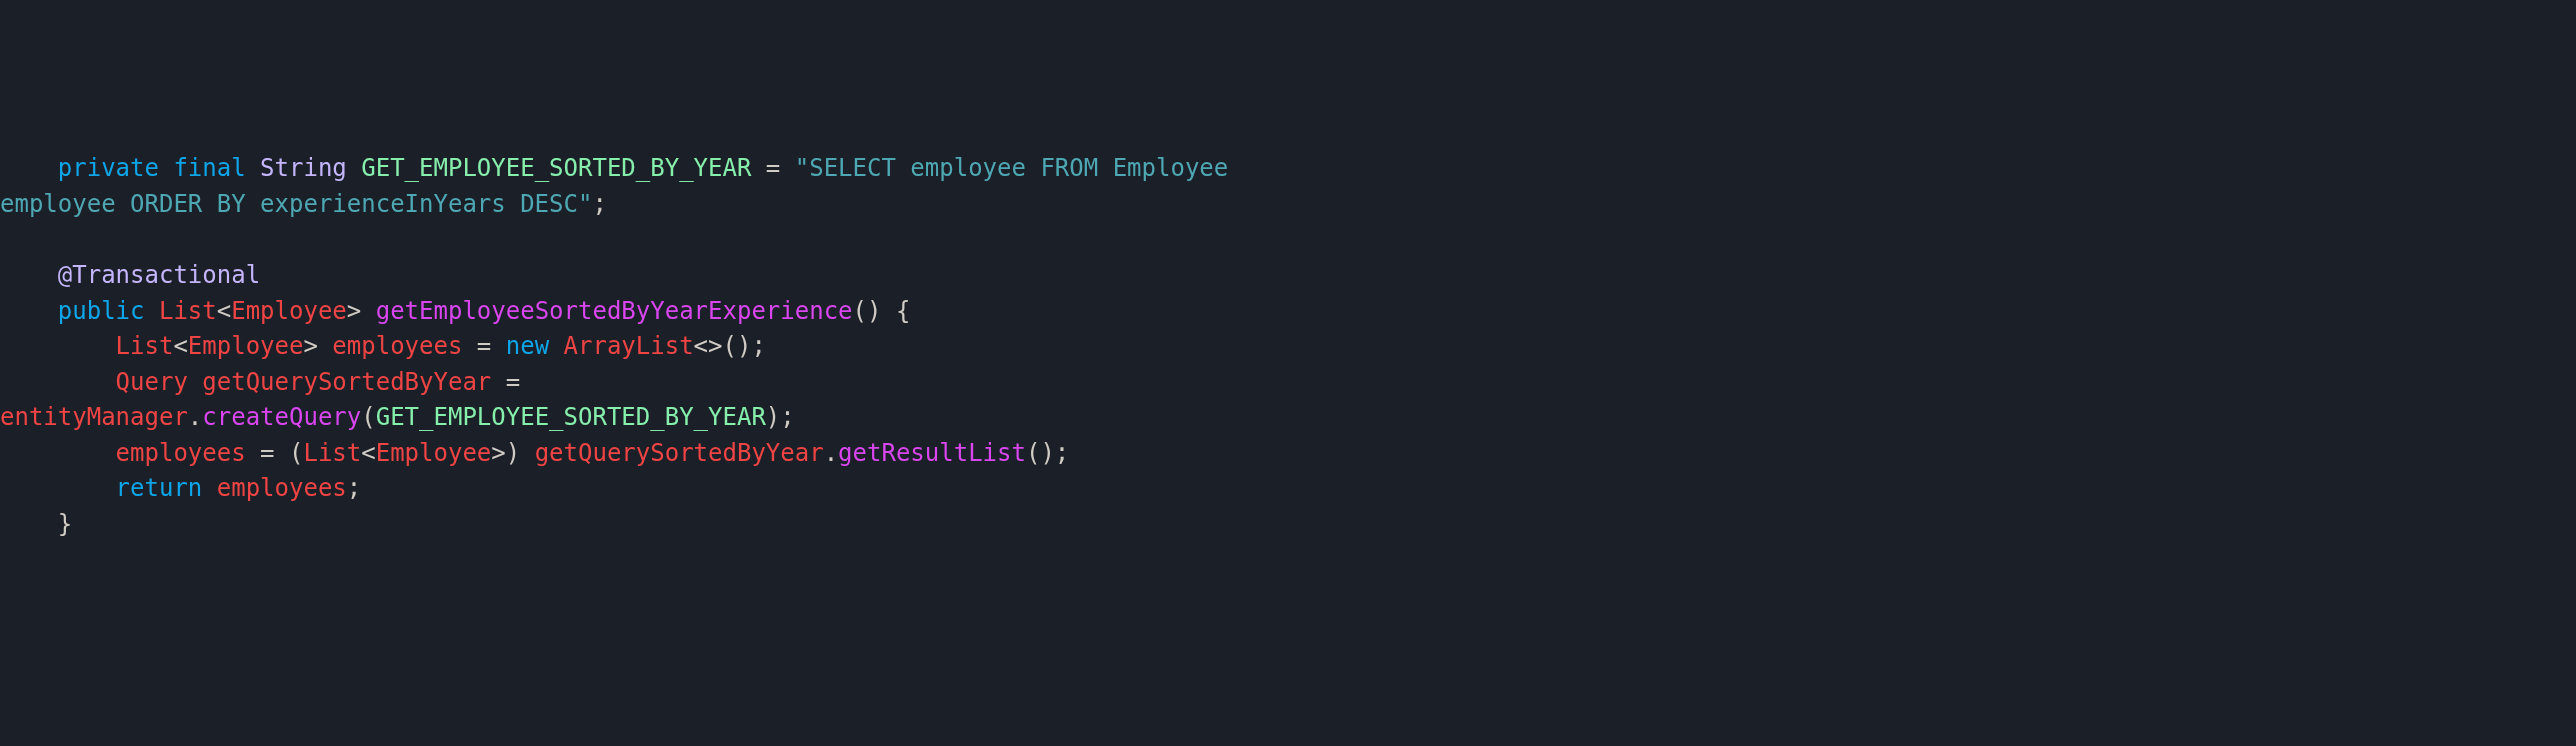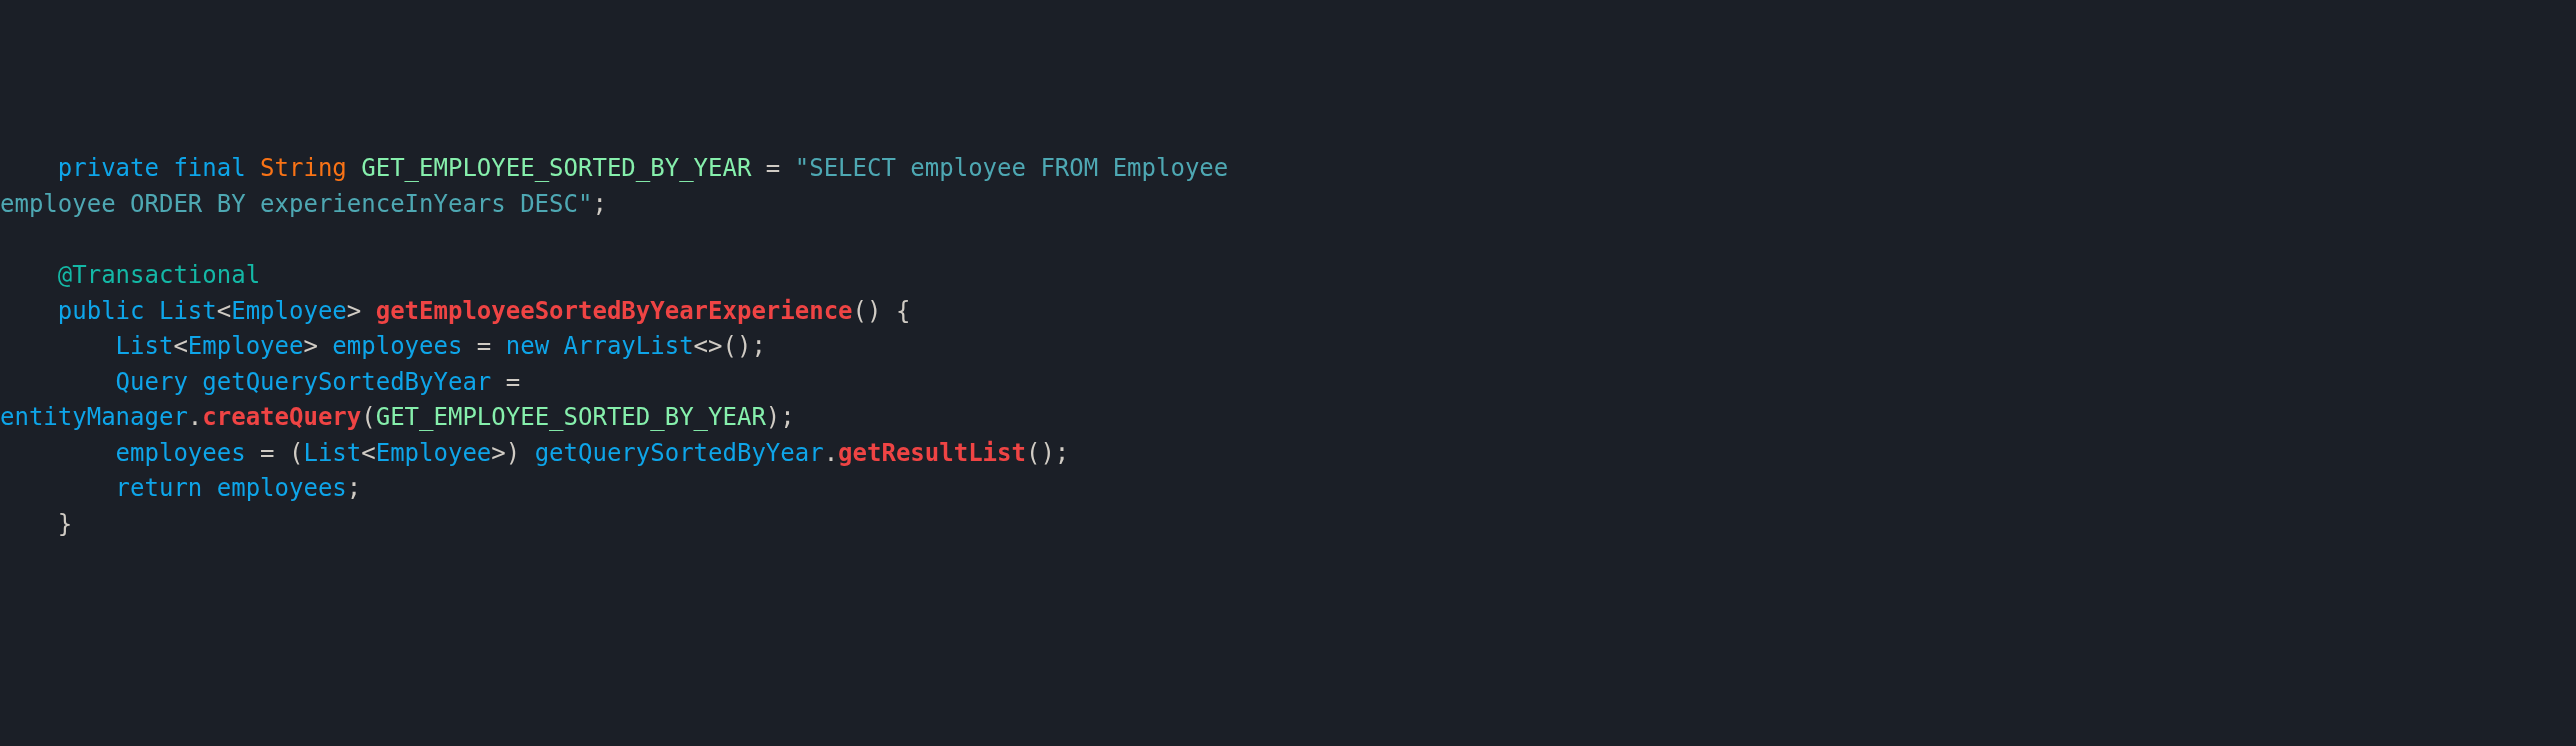--- a/index.html
+++ b/index.html
@@ -9,25 +9,25 @@
     font-size: 24px;
     line-height: 1.48;
     color: #d0cbc4;
     padding: 9.4px 0 19px 0;
     white-space: pre;
     overflow: hidden;
   }
   .code-block { display: block; }
   .line { display: block; }
   .keyword { color: #0ea5e9; }
-  .type { color: #f97316; }
-  .annotation { color: #14b8a6; }
+  .type { color: #c4b5fd; }
+  .annotation { color: #c4b5fd; }
   .string { color: #4ea8b3; }
-  .identifier { color: #0ea5e9; }
-  .method { color: #ef4444; font-weight: bold; }
+  .identifier { color: #ef4444; }
+  .method { color: #d946ef; }
   .constant { color: #86efac; }
   .punct { color: #d0cbc4; }
   .generic { color: #d0cbc4; }
 </style>
 </head>
 <body>
 
 
 
 <div class="code-block"><span class="line"><span>    </span><span class="keyword">private</span><span> </span><span class="keyword">final</span><span> </span><span class="type">String</span><span> </span><span class="constant">GET_EMPLOYEE_SORTED_BY_YEAR</span><span class="punct"> = </span><span class="string">"</span><span class="string">SELECT employee FROM Employee </span></span><span class="line"><span class="string">employee ORDER BY experienceInYears DESC</span><span class="string">"</span><span class="punct">;</span></span><span class="line"> </span><span class="line"><span>    </span><span class="annotation">@Transactional</span></span><span class="line"><span>    </span><span class="keyword">public</span><span> </span><span class="identifier">List</span><span class="generic">&lt;</span><span class="identifier">Employee</span><span class="generic">&gt;</span><span> </span><span class="method">getEmployeeSortedByYearExperience</span><span class="punct">(</span><span class="punct">)</span><span class="punct"> {</span></span><span class="line"><span>        </span><span class="identifier">List</span><span class="generic">&lt;</span><span class="identifier">Employee</span><span class="generic">&gt;</span><span> </span><span class="identifier">employees</span><span class="punct"> = </span><span class="keyword">new</span><span> </span><span class="identifier">ArrayList</span><span class="generic">&lt;&gt;</span><span class="punct">(</span><span class="punct">)</span><span class="punct">;</span></span><span class="line"><span>        </span><span class="identifier">Query</span><span> </span><span class="identifier">getQuerySortedByYear</span><span class="punct"> = </span></span><span class="line"><span class="identifier">entityManager</span><span class="punct">.</span><span class="method">createQuery</span><span class="punct">(</span><span class="constant">GET_EMPLOYEE_SORTED_BY_YEAR</span><span class="punct">)</span><span class="punct">;</span></span><span class="line"><span>        </span><span class="identifier">employees</span><span class="punct"> = </span><span class="punct">(</span><span class="identifier">List</span><span class="generic">&lt;</span><span class="identifier">Employee</span><span class="generic">&gt;</span><span class="punct">)</span><span> </span><span class="identifier">getQuerySortedByYear</span><span class="punct">.</span><span class="method">getResultList</span><span class="punct">(</span><span class="punct">)</span><span class="punct">;</span></span><span class="line"><span>        </span><span class="keyword">return</span><span> </span><span class="identifier">employees</span><span class="punct">;</span></span><span class="line"><span>    </span><span class="punct">}</span></span></div>

